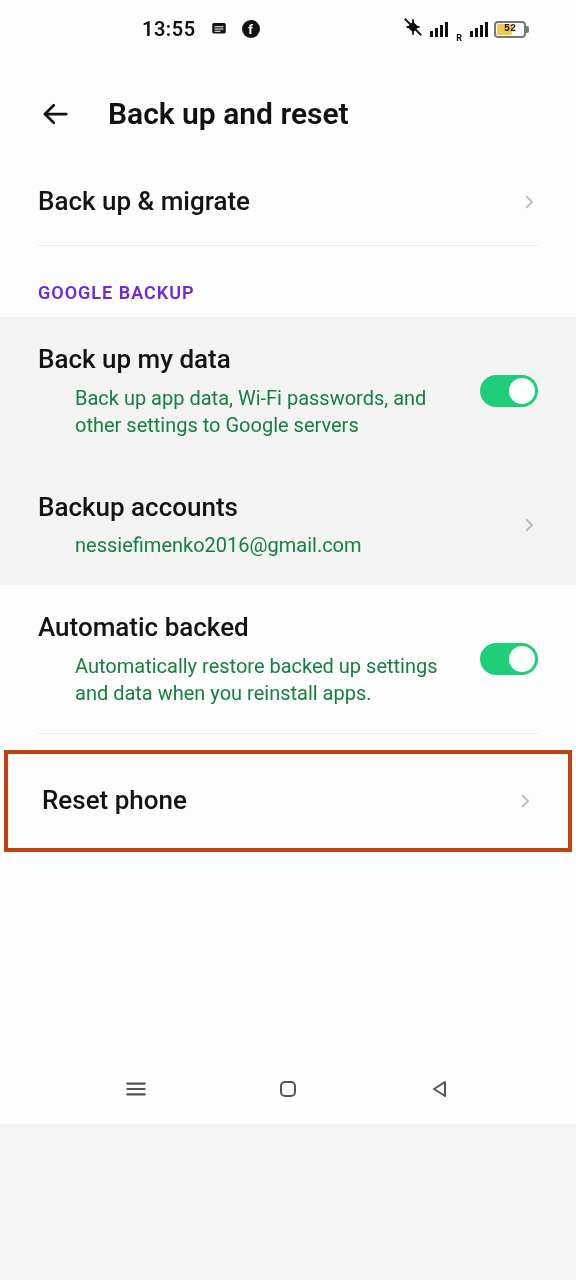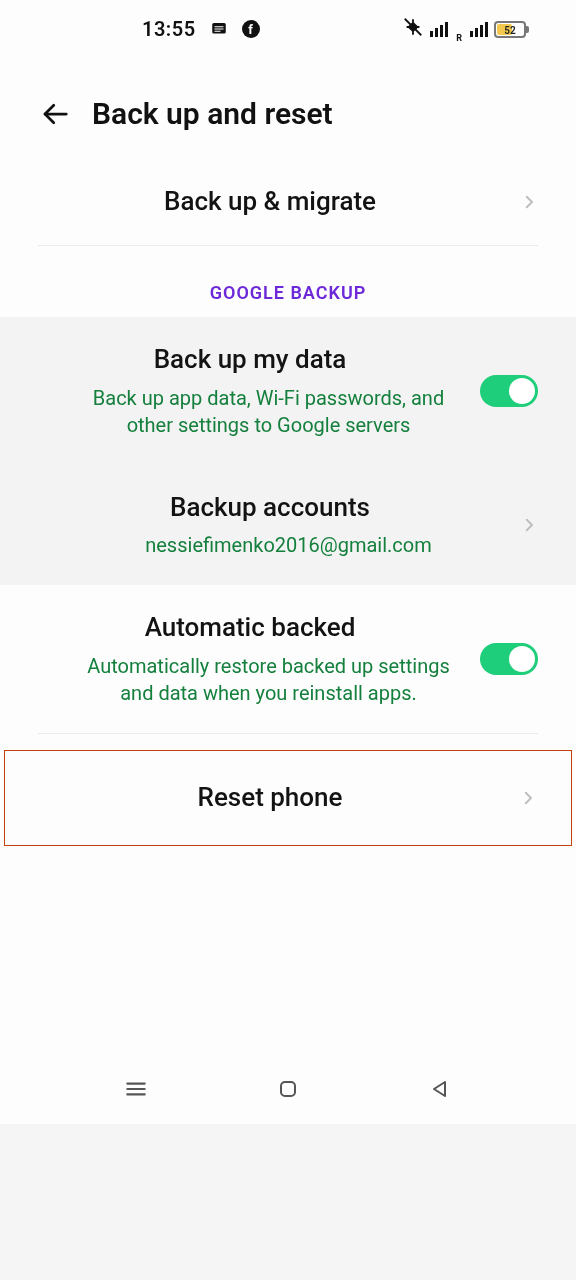--- a/index.html
+++ b/index.html
@@ -18,45 +18,45 @@
     color: #111;
   }
   .status-left { display: flex; align-items: center; gap: 14px; }
   .status-right { display: flex; align-items: center; gap: 6px; }
   .status-time { letter-spacing: 0.5px; }
   .ico { display: inline-flex; align-items: center; justify-content: center; }
   .msg-ico { width: 18px; height: 18px; }
   .fb-ico { width: 18px; height: 18px; background:#111; border-radius:50%; display:flex; align-items:center; justify-content:center; color:#fdfdfd; font-size:13px; font-weight:700; }
   .battery {
     width: 32px; height: 17px; border: 2px solid #777; border-radius: 4px; position: relative;
-    display:flex; align-items:flex-end; justify-content:center;
+    display:flex; align-items:flex-start; justify-content:center;font-family:Liberation Mono, monospace;
   }
   .battery::after {
     content:""; position:absolute; right:-5px; top:3px; width:3px; height:7px; background:#777; border-radius:0 2px 2px 0;
   }
   .battery-fill { position:absolute; left:1px; top:1px; bottom:1px; background:#f2c94c; border-radius:2px; }
   .battery-txt { position:relative; font-size:10px; font-weight:600; color:#222; }
 
   .signal { display:inline-flex; align-items:flex-end; gap:2px; }
   .signal span { width:3px; background:#111; display:block; }
   .signal .b1{height:6px}.signal .b2{height:9px}.signal .b3{height:12px}.signal .b4{height:15px}
   .r-label { font-size:9px; font-weight:700; margin:0 2px 0 2px; align-self:flex-end; }
 
   .mute-ico svg { width:22px; height:22px; }
 
   
   .header {
-    display:flex; align-items:center; gap: 20px;
+    display:flex; align-items:center; gap: 36px;
     padding: 38px 28px 28px 38px;
   }
   .back-arrow { width:34px; height:34px; display:flex; align-items:center; justify-content:center; }
   .header-title { font-size: 30px; font-weight: 600; color:#111; }
 
   
-  .content { padding: 0; text-align: center; }
+  .content { padding: 0; }
   .row {
     padding: 26px 38px;
     display:flex; align-items:center; justify-content:space-between;
     gap: 18px;
   }
   .row .txt { flex:1; }
   .row .title { font-size: 26px; font-weight: 500; color:#131313; line-height:1.3; }
   .row .sub { font-size: 20px; color:#15803d; margin-top: 8px; line-height:1.35;margin-left:37px; }
   .chev { width:18px; height:18px; }
   .chev svg { stroke:#bdbdbd; }
@@ -77,21 +77,21 @@
   
   .toggle {
     width: 58px; height: 32px; background:#1fce7a; border-radius: 16px; position:relative; flex-shrink:0;
   }
   .toggle .knob {
     position:absolute; right:3px; top:3px; width:26px; height:26px; background:#fff; border-radius:50%;
   }
 
   
   .highlight-box {
-    border: 1px solid #c2410c;
+    border: 4px solid #c2410c;
     margin: 16px 4px 0 4px;
   }
   .highlight-box .row { padding: 30px 34px; }
 
   
   .navbar {
     position:absolute; bottom:0; left:0; right:0; height:70px;
     display:flex; align-items:center; justify-content:space-around;
     padding: 0 60px;
   }

